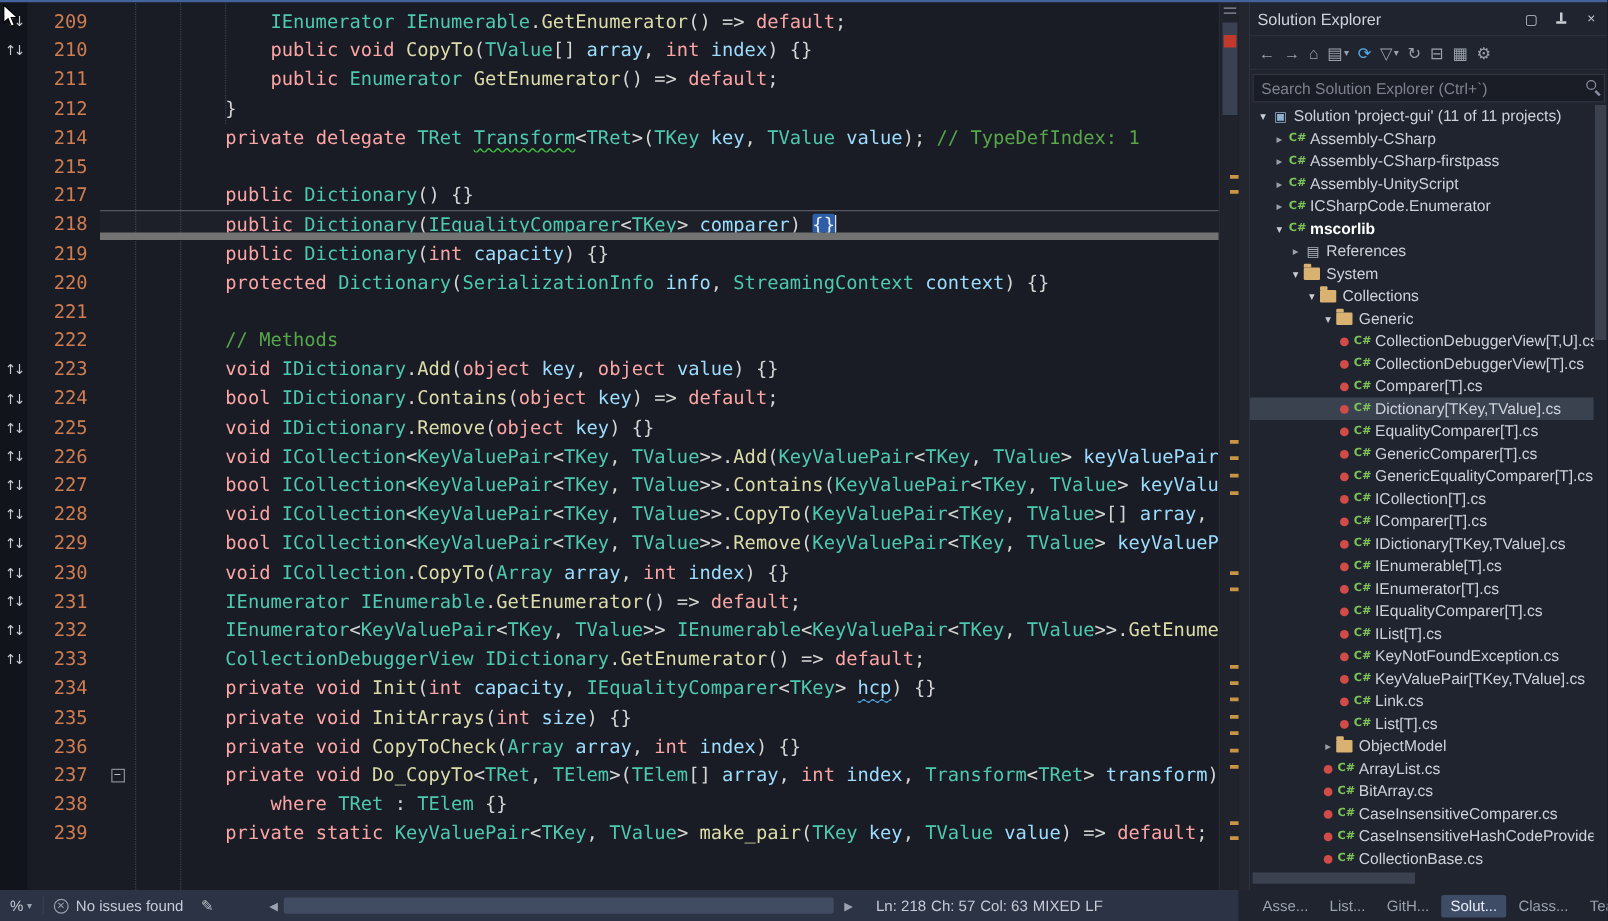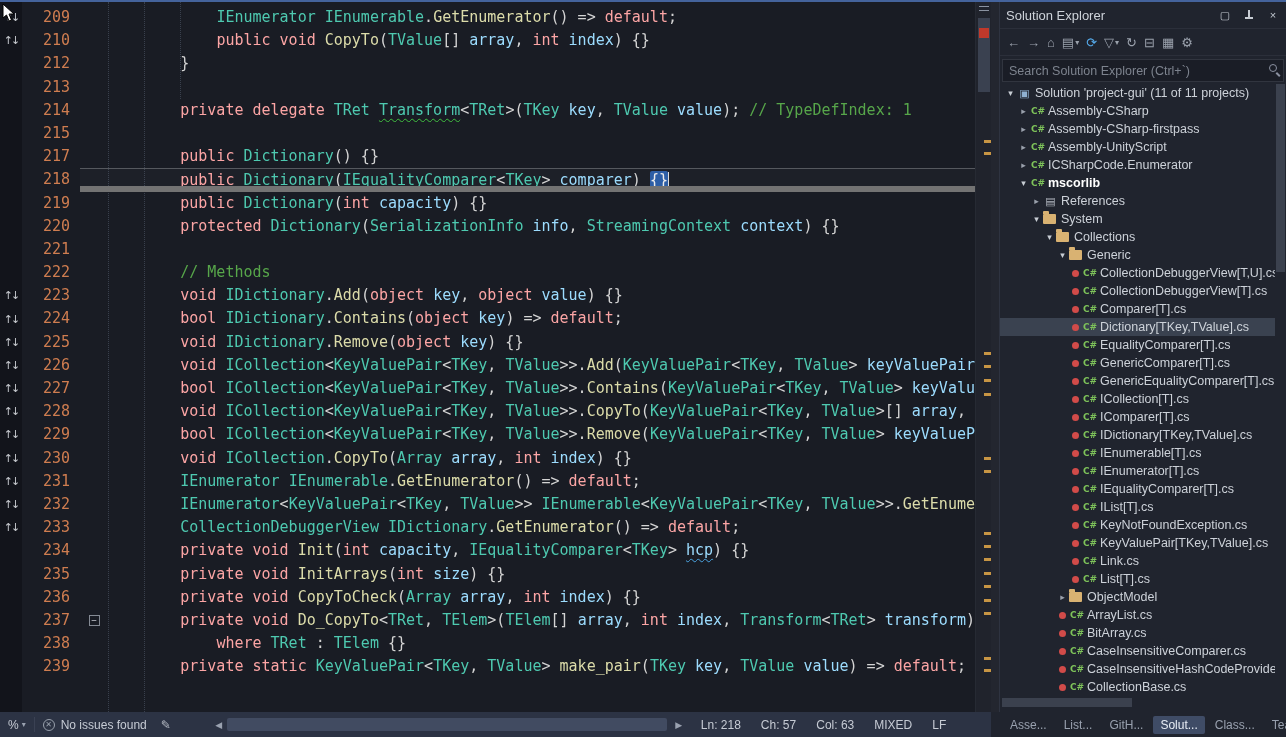--- a/index.html
+++ b/index.html
@@ -75,21 +75,21 @@
   .sb-sep{width:1px;height:15px;background:#3a4153;margin:0 8px}
   #zoom-ctl{display:flex;align-items:center;gap:3px;padding-left:8px}
   #zoom-ctl .crt{font-size:8px;color:#9aa2b0}
   #issues{display:flex;align-items:center;gap:6px}
   .issue-ico{width:12px;height:12px;border:1px solid #98a0ac;border-radius:50%;color:#98a0ac;font-size:8px;line-height:10px;text-align:center}
   #pencil{margin-left:14px;color:#b9bec7;font-size:12px}
   #hscroll{margin-left:42px;width:472px;height:14px;display:flex;align-items:center;position:relative}
   #hscroll .arr{width:12px;color:#9aa2b0;font-size:9px;text-align:center}
   #hscroll .track{flex:1;height:13px;position:relative}
   #hscroll .hthumb{position:absolute;left:2px;top:0;width:440px;height:13px;background:#414b61;border-radius:2px}
-  #pos-group{display:flex;align-items:flex-end;gap:20px;margin-left:16px}
+  #pos-group{display:flex;align-items:flex-end;gap:4px;margin-left:16px}
   #tabs-zone{flex:1;background:#20242e;display:flex;align-items:center;padding-left:12px;gap:3px}
   .wtab{padding:2px 7px;font-size:12px;color:#99a1af;border-radius:2px}
   .wtab.active{background:#3f4c66;color:#e8edf5}
 </style>
 </head>
 <body>
 
 <div id="stage">
   <div id="top-accent"></div>
 
@@ -114,32 +114,32 @@
             <span class="gicon">↑↓</span>
           </div>
           <div class="lnum">210</div>
           <div class="line-main">
             <div class="fold-col"></div>
             <pre class="code"><span class="p">            </span><span class="k">public</span><span class="p"> </span><span class="k">void</span><span class="p"> </span><span class="m">CopyTo</span><span class="p">(</span><span class="t">TValue</span><span class="p">[] </span><span class="v">array</span><span class="p">, </span><span class="k">int</span><span class="p"> </span><span class="v">index</span><span class="p">) {}</span></pre>
           </div>
         </div>
         <div class="row">
           <div class="g-margin"></div>
+          <div class="lnum">211</div>
+          <div class="line-main">
+            <div class="fold-col"></div>
+            <pre class="code"><span class="p">            </span><span class="k">public</span><span class="p"> </span><span class="t">Enumerator</span><span class="p"> </span><span class="m">GetEnumerator</span><span class="p">() =&gt; </span><span class="k">default</span><span class="p">;</span></pre>
+          </div>
+        </div>
+        <div class="row">
+          <div class="g-margin"></div>
           <div class="lnum">212</div>
           <div class="line-main">
             <div class="fold-col"></div>
             <pre class="code"><span class="p">        }</span></pre>
-          </div>
-        </div>
-        <div class="row">
-          <div class="g-margin"></div>
-          <div class="lnum">213</div>
-          <div class="line-main">
-            <div class="fold-col"></div>
-            <pre class="code"></pre>
           </div>
         </div>
         <div class="row">
           <div class="g-margin"></div>
           <div class="lnum">214</div>
           <div class="line-main">
             <div class="fold-col"></div>
             <pre class="code"><span class="p">        </span><span class="k">private</span><span class="p"> </span><span class="k">delegate</span><span class="p"> </span><span class="t">TRet</span><span class="p"> </span><span class="tg">Transform</span><span class="p">&lt;</span><span class="t">TRet</span><span class="p">&gt;(</span><span class="t">TKey</span><span class="p"> </span><span class="v">key</span><span class="p">, </span><span class="t">TValue</span><span class="p"> </span><span class="v">value</span><span class="p">); </span><span class="c">// TypeDefIndex: 1</span></pre>
           </div>
         </div>

